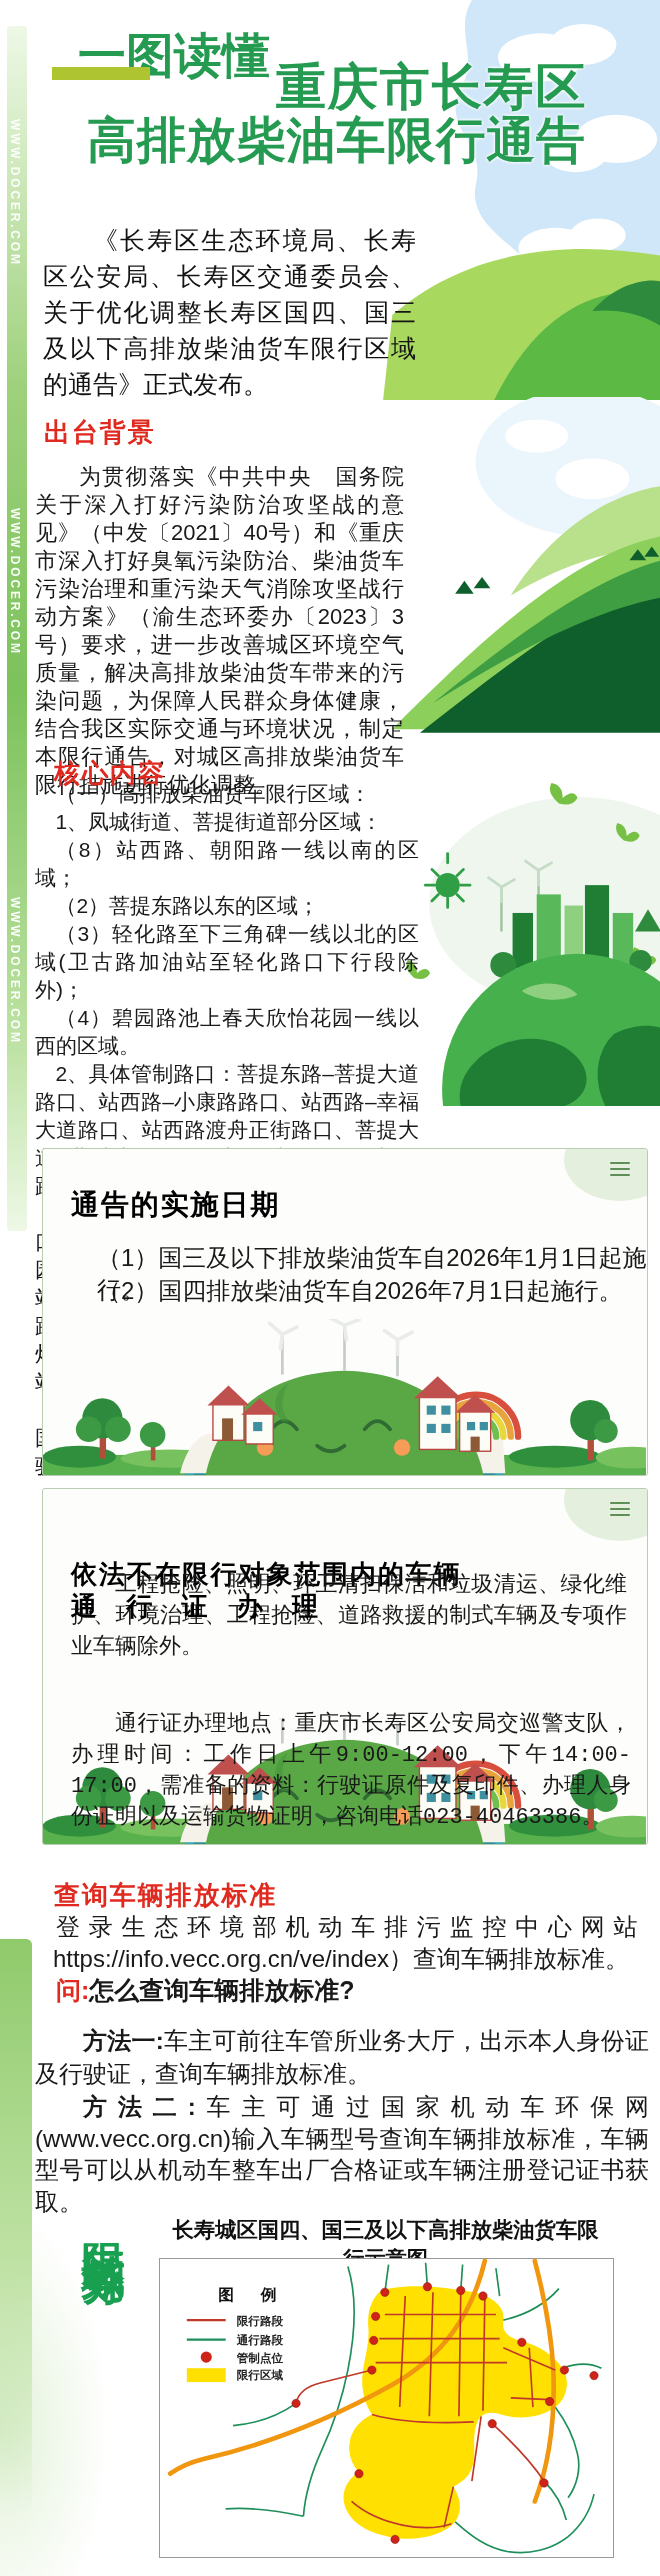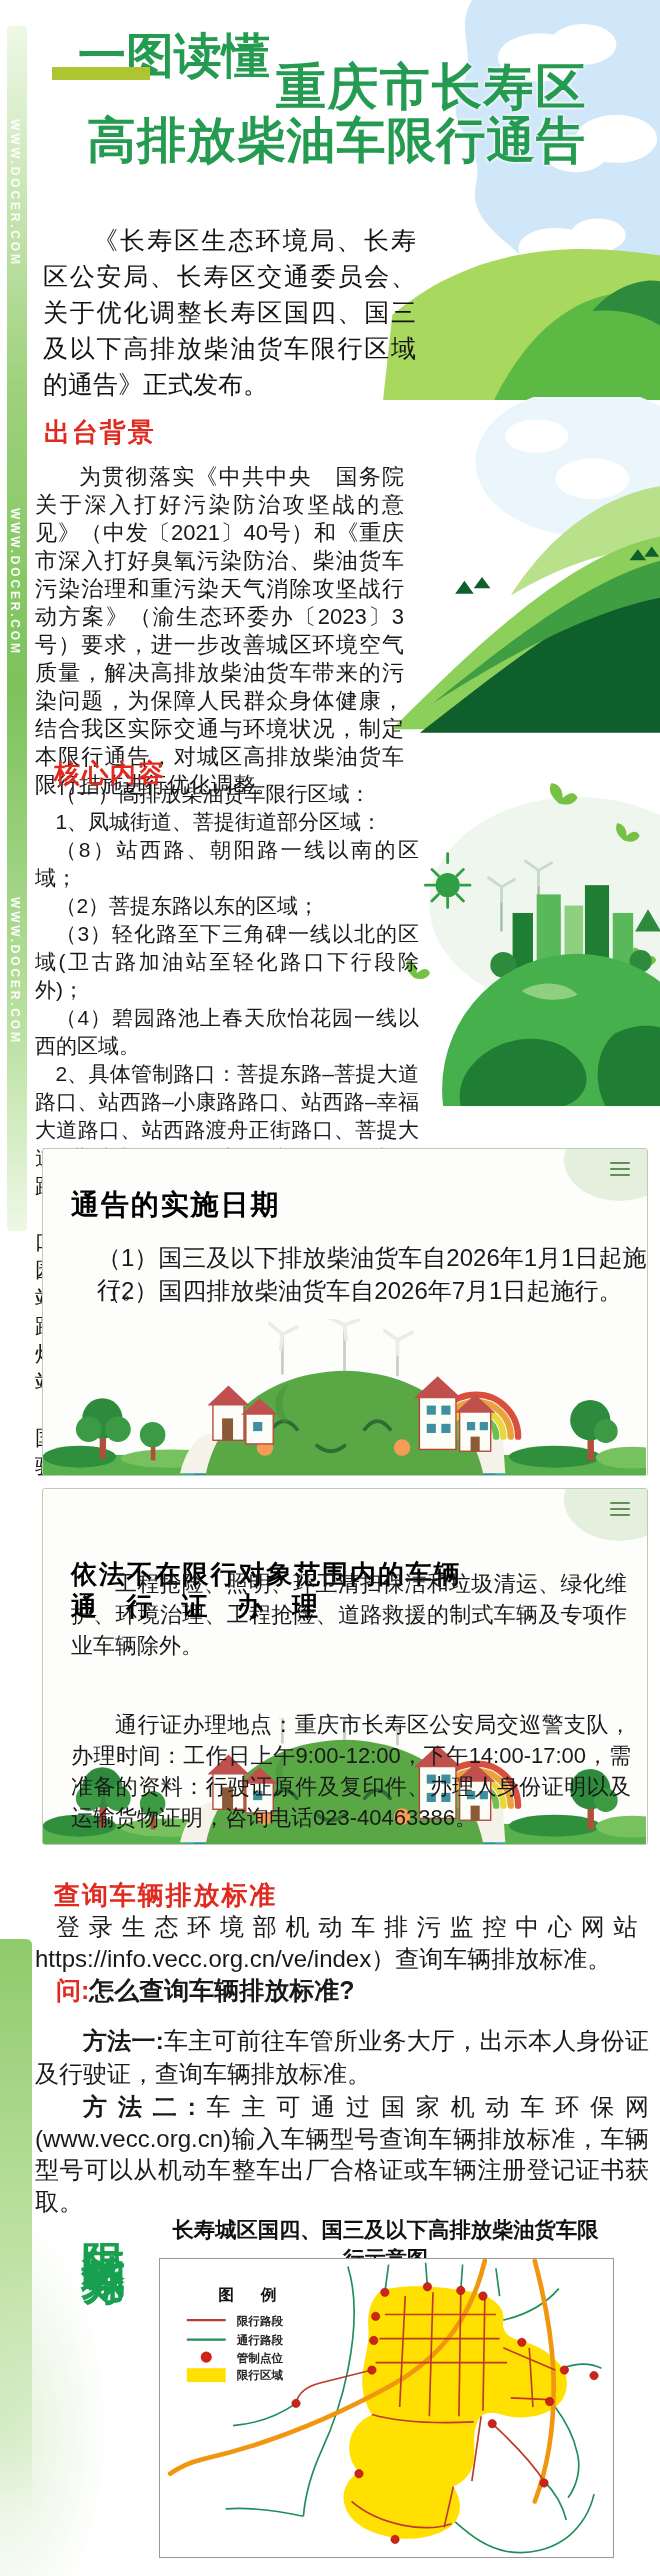--- a/index.html
+++ b/index.html
@@ -47,27 +47,27 @@
   .card-h{position:absolute;left:28px;font-size:28px;font-weight:bold;color:#000000;letter-spacing:1.9px;}
   .card1 .card-h{top:37px;}
   .card-item{position:absolute;left:54px;font-size:24px;color:#191919;}
   .card2 .h1{top:24px;font-size:26px;margin-top:44px;}
   .card2 .h2{top:100px;font-size:26px;letter-spacing:11px;}
   .card2 .p1{position:absolute;left:28px;top:57px;width:556px;font-size:22px;line-height:31px;
              text-align:justify;text-indent:2em;color:#191919;}
   .card2 .p2{position:absolute;left:28px;top:137px;width:560px;font-size:22px;line-height:31px;
              text-align:justify;text-indent:2em;color:#191919;}
   .card2 .p3{position:absolute;left:28px;top:198px;width:560px;font-size:22px;line-height:31px;
-             text-align:justify;text-indent:2em;color:#191919;z-index:2;}
+             text-align:justify;text-indent:2em;color:#191919;z-index:2;font-family:Liberation Mono, monospace;}
   .scene1{position:absolute;left:0;bottom:0;width:603px;height:156px;}
   .scene2{position:absolute;left:0;bottom:0;width:603px;height:126px;}
   
   .q-line1{position:absolute;left:56px;top:1911px;width:593px;font-size:24px;color:#191919;
            letter-spacing:8.8px;}
-  .q-line2{position:absolute;left:35px;top:1943px;width:612px;font-size:24px;color:#191919;}
+  .q-line2{position:absolute;left:35px;top:1943px;width:612px;font-size:24px;color:#191919;text-align:center;}
   .q-q{position:absolute;left:56px;top:1974px;font-size:25px;font-weight:bold;color:#191919;}
   .q-q .ql{color:#e02a1f;}
   .method{position:absolute;left:35px;width:614px;font-size:24px;line-height:33px;color:#191919;
           text-align:justify;text-indent:2em;}
   .m1{top:2000px;}
   .m2{top:2067px;line-height:31.5px;}
   .mlabel{font-weight:bold;}
   
   .side-title{position:absolute;left:80px;top:2210px;writing-mode:vertical-rl;font-size:43px;
               font-weight:bold;color:#18a050;letter-spacing:3.7px;line-height:1.1;

